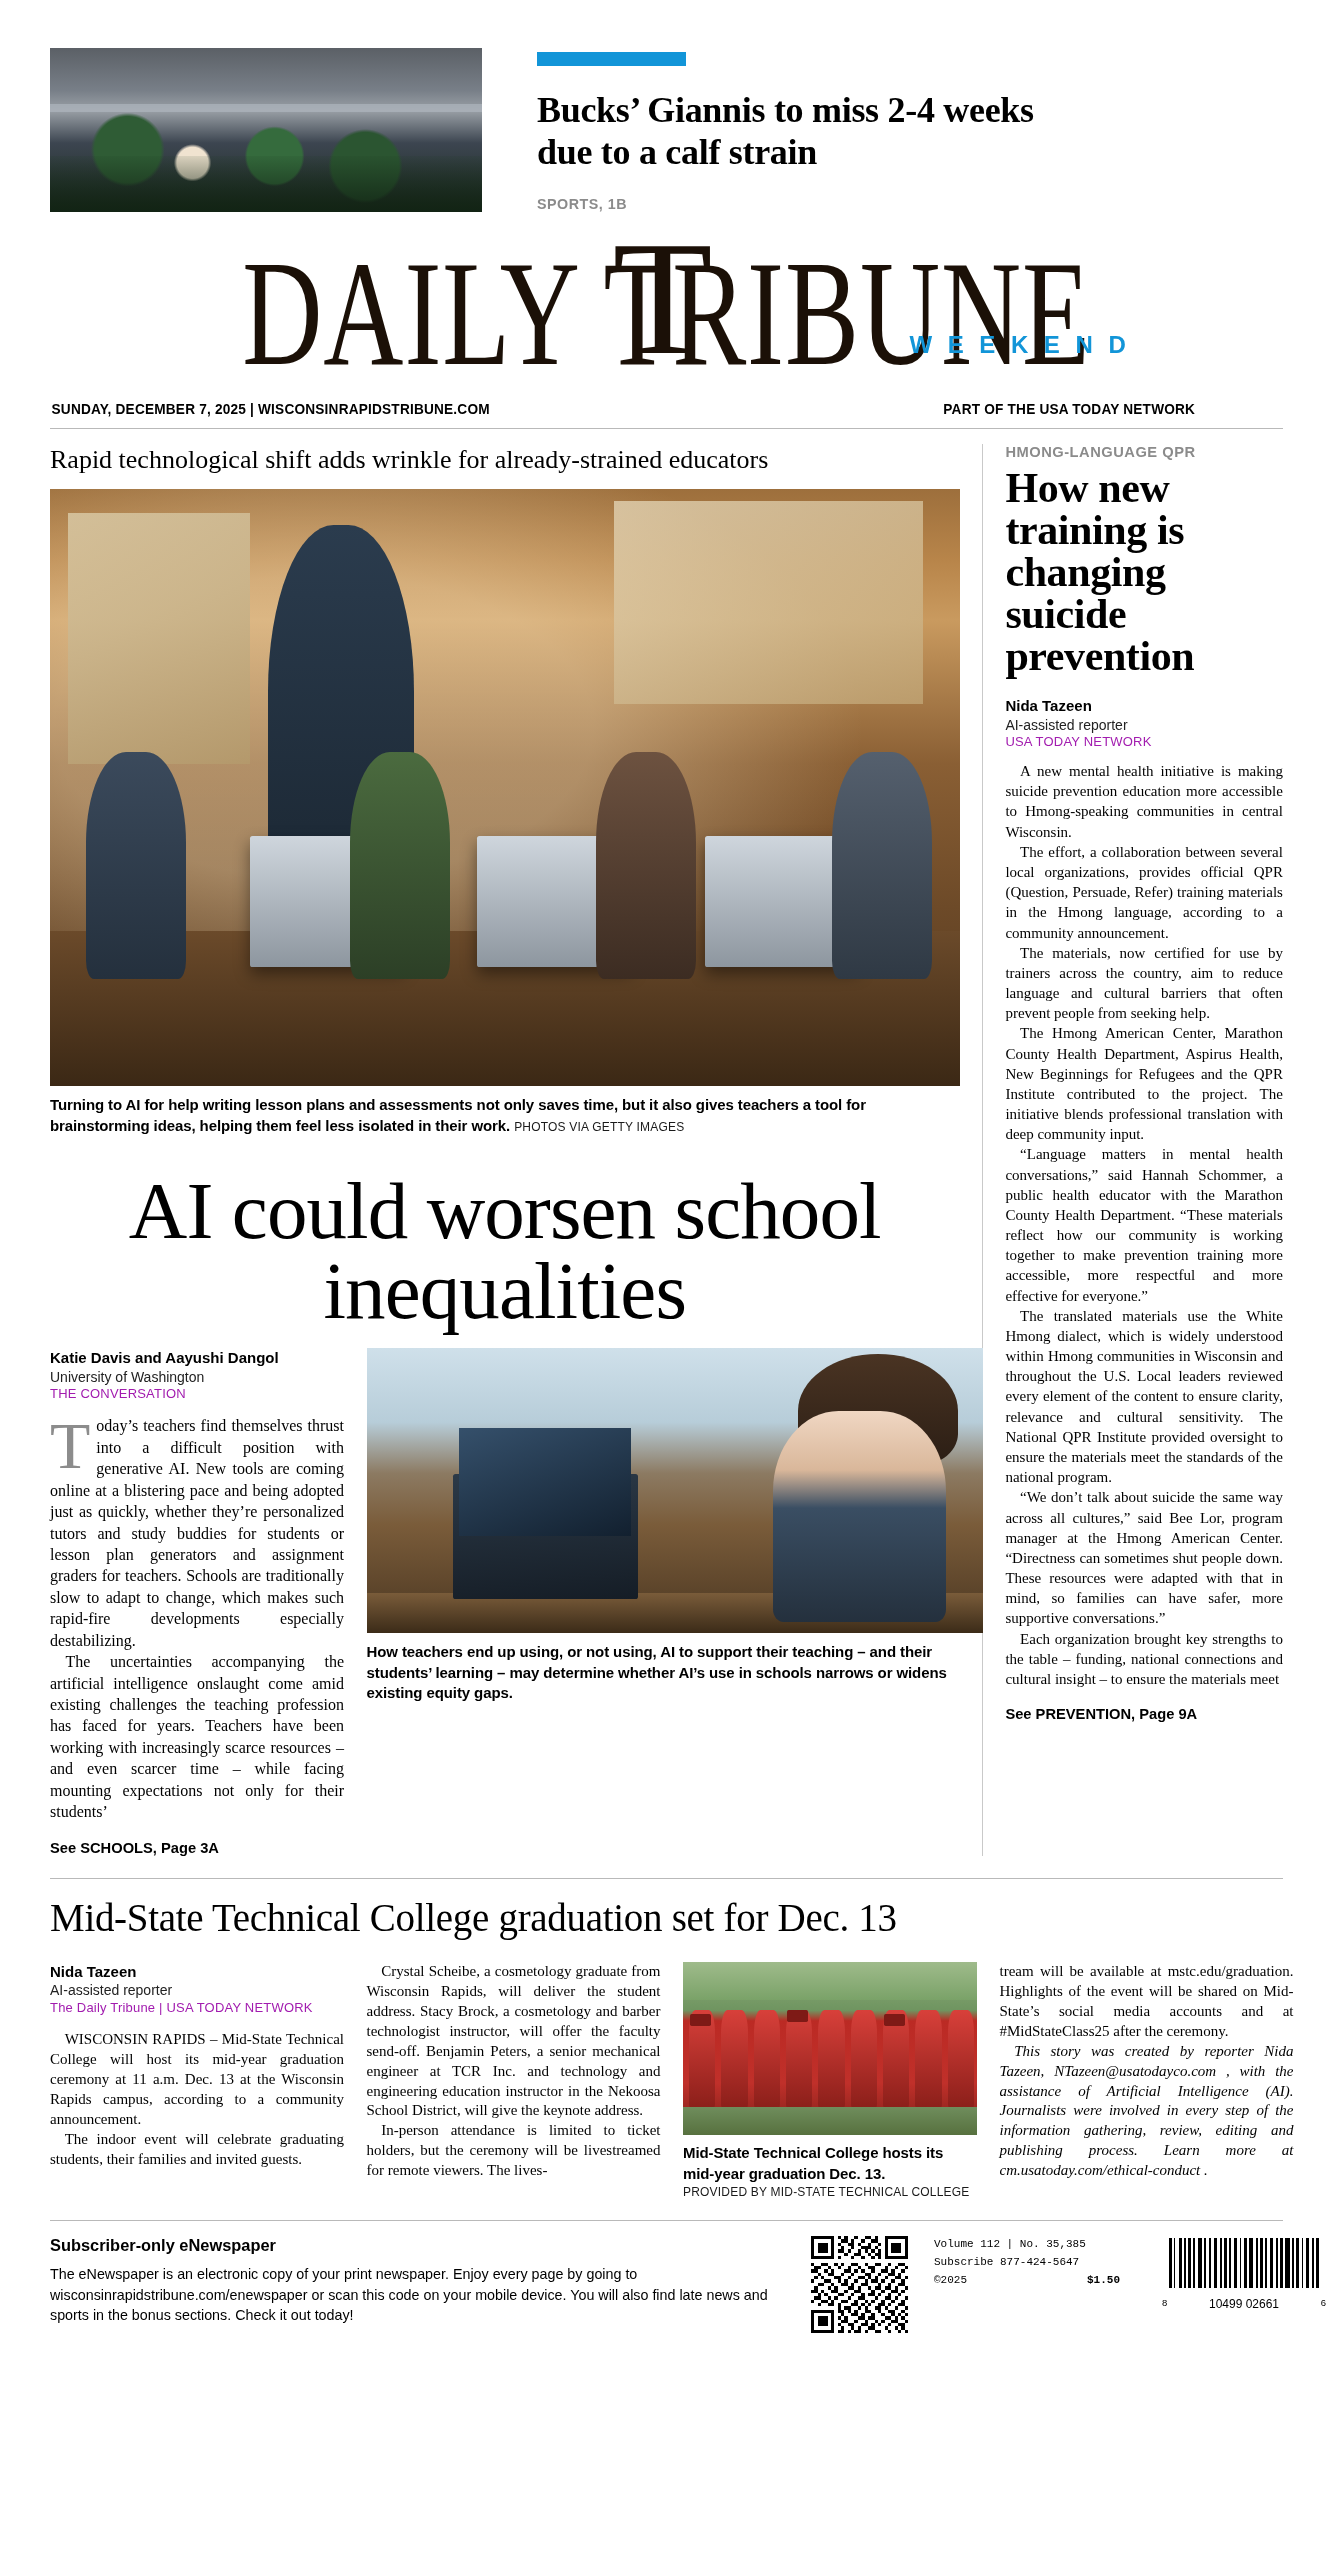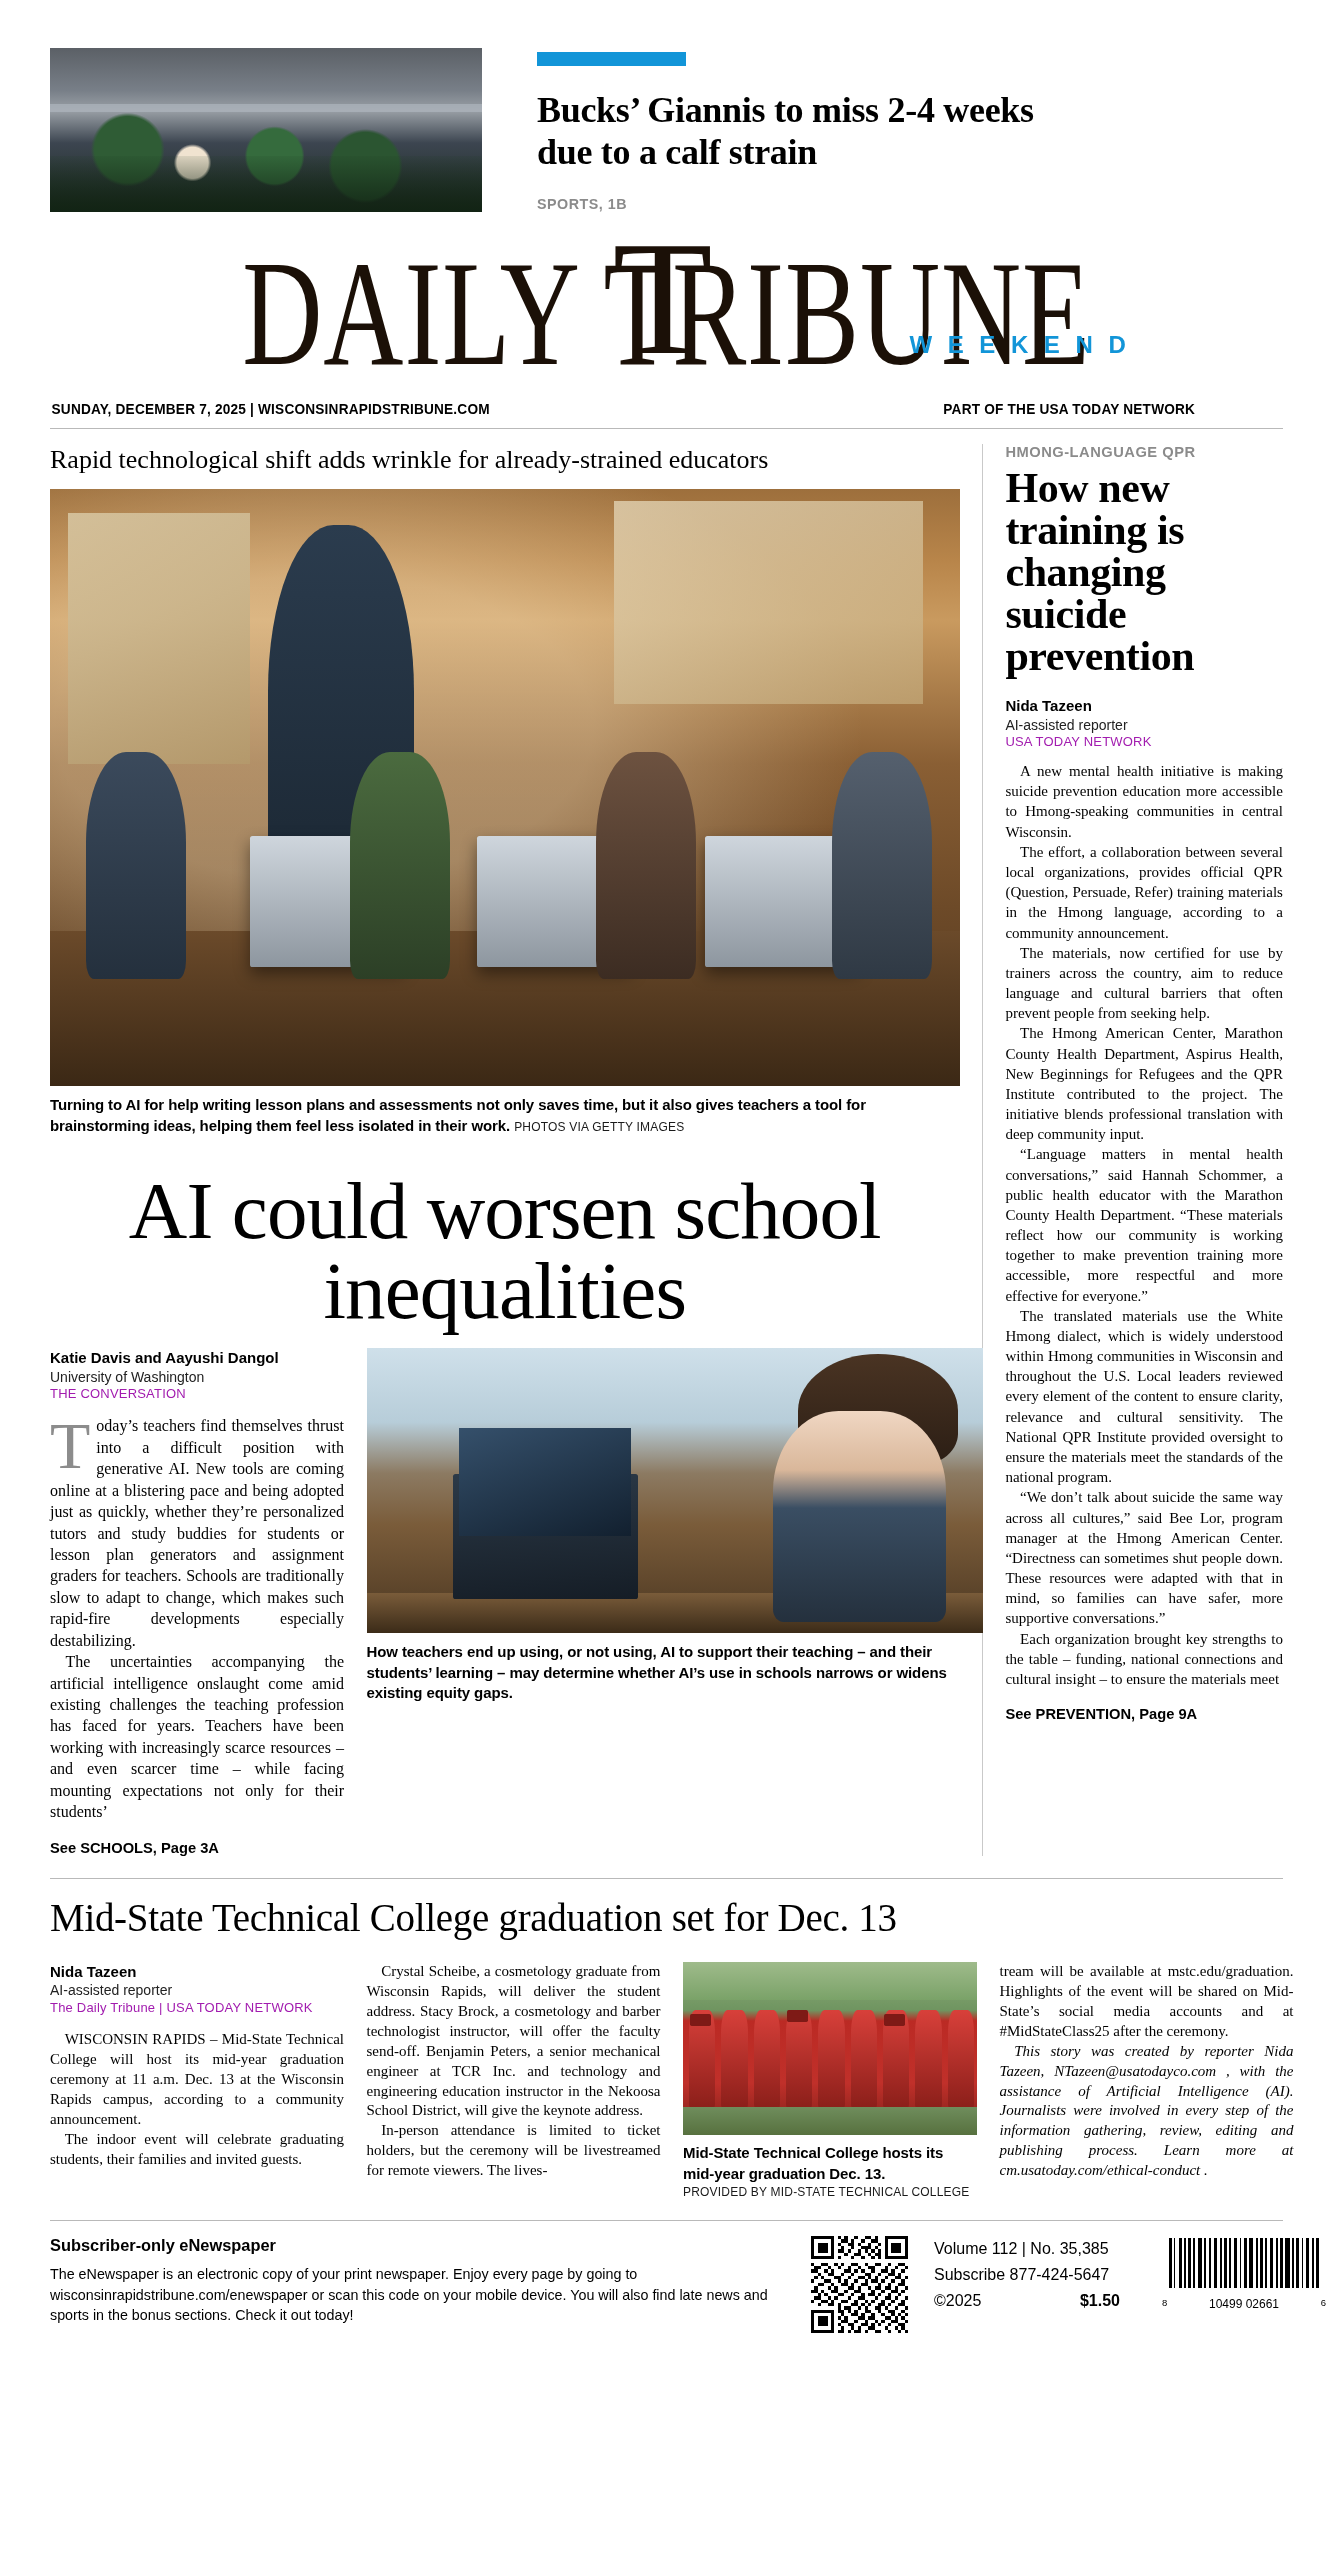--- a/index.html
+++ b/index.html
@@ -249,21 +249,21 @@
     font-size: 16.4px; margin-bottom: 8.6px;
   }
   .ftext {
     font-family: "Liberation Sans", sans-serif; font-weight: 400;
     font-size: 14.3px; line-height: 1.45;
   }
   .qr { width: 97px; height: 97px; flex: 0 0 97px; margin-right: 26px;
         background-color:#fff; position: relative; }
   .qr svg { display:block; }
   .vol {
-    font-family: Liberation Sans, sans-serif; font-size: 16px;
+    font-family: Liberation Mono, monospace; font-size: 11px;
     line-height: 1.62; width: 216px; flex: 0 0 216px;
   }
   .vol .price-row { display: flex; justify-content: space-between; width: 186px; gap: 36px; }
   .vol .price { font-weight: 700; }
   .barcode { margin-left: 12px; }
   .barcode-digits {
     font-family: "Liberation Sans", sans-serif; font-size: 12px;
     display: flex; justify-content: space-between; margin-top: 1.7px; width: 164px;
   }
   .barcode-digits .sm { font-size: 9.5px; }

